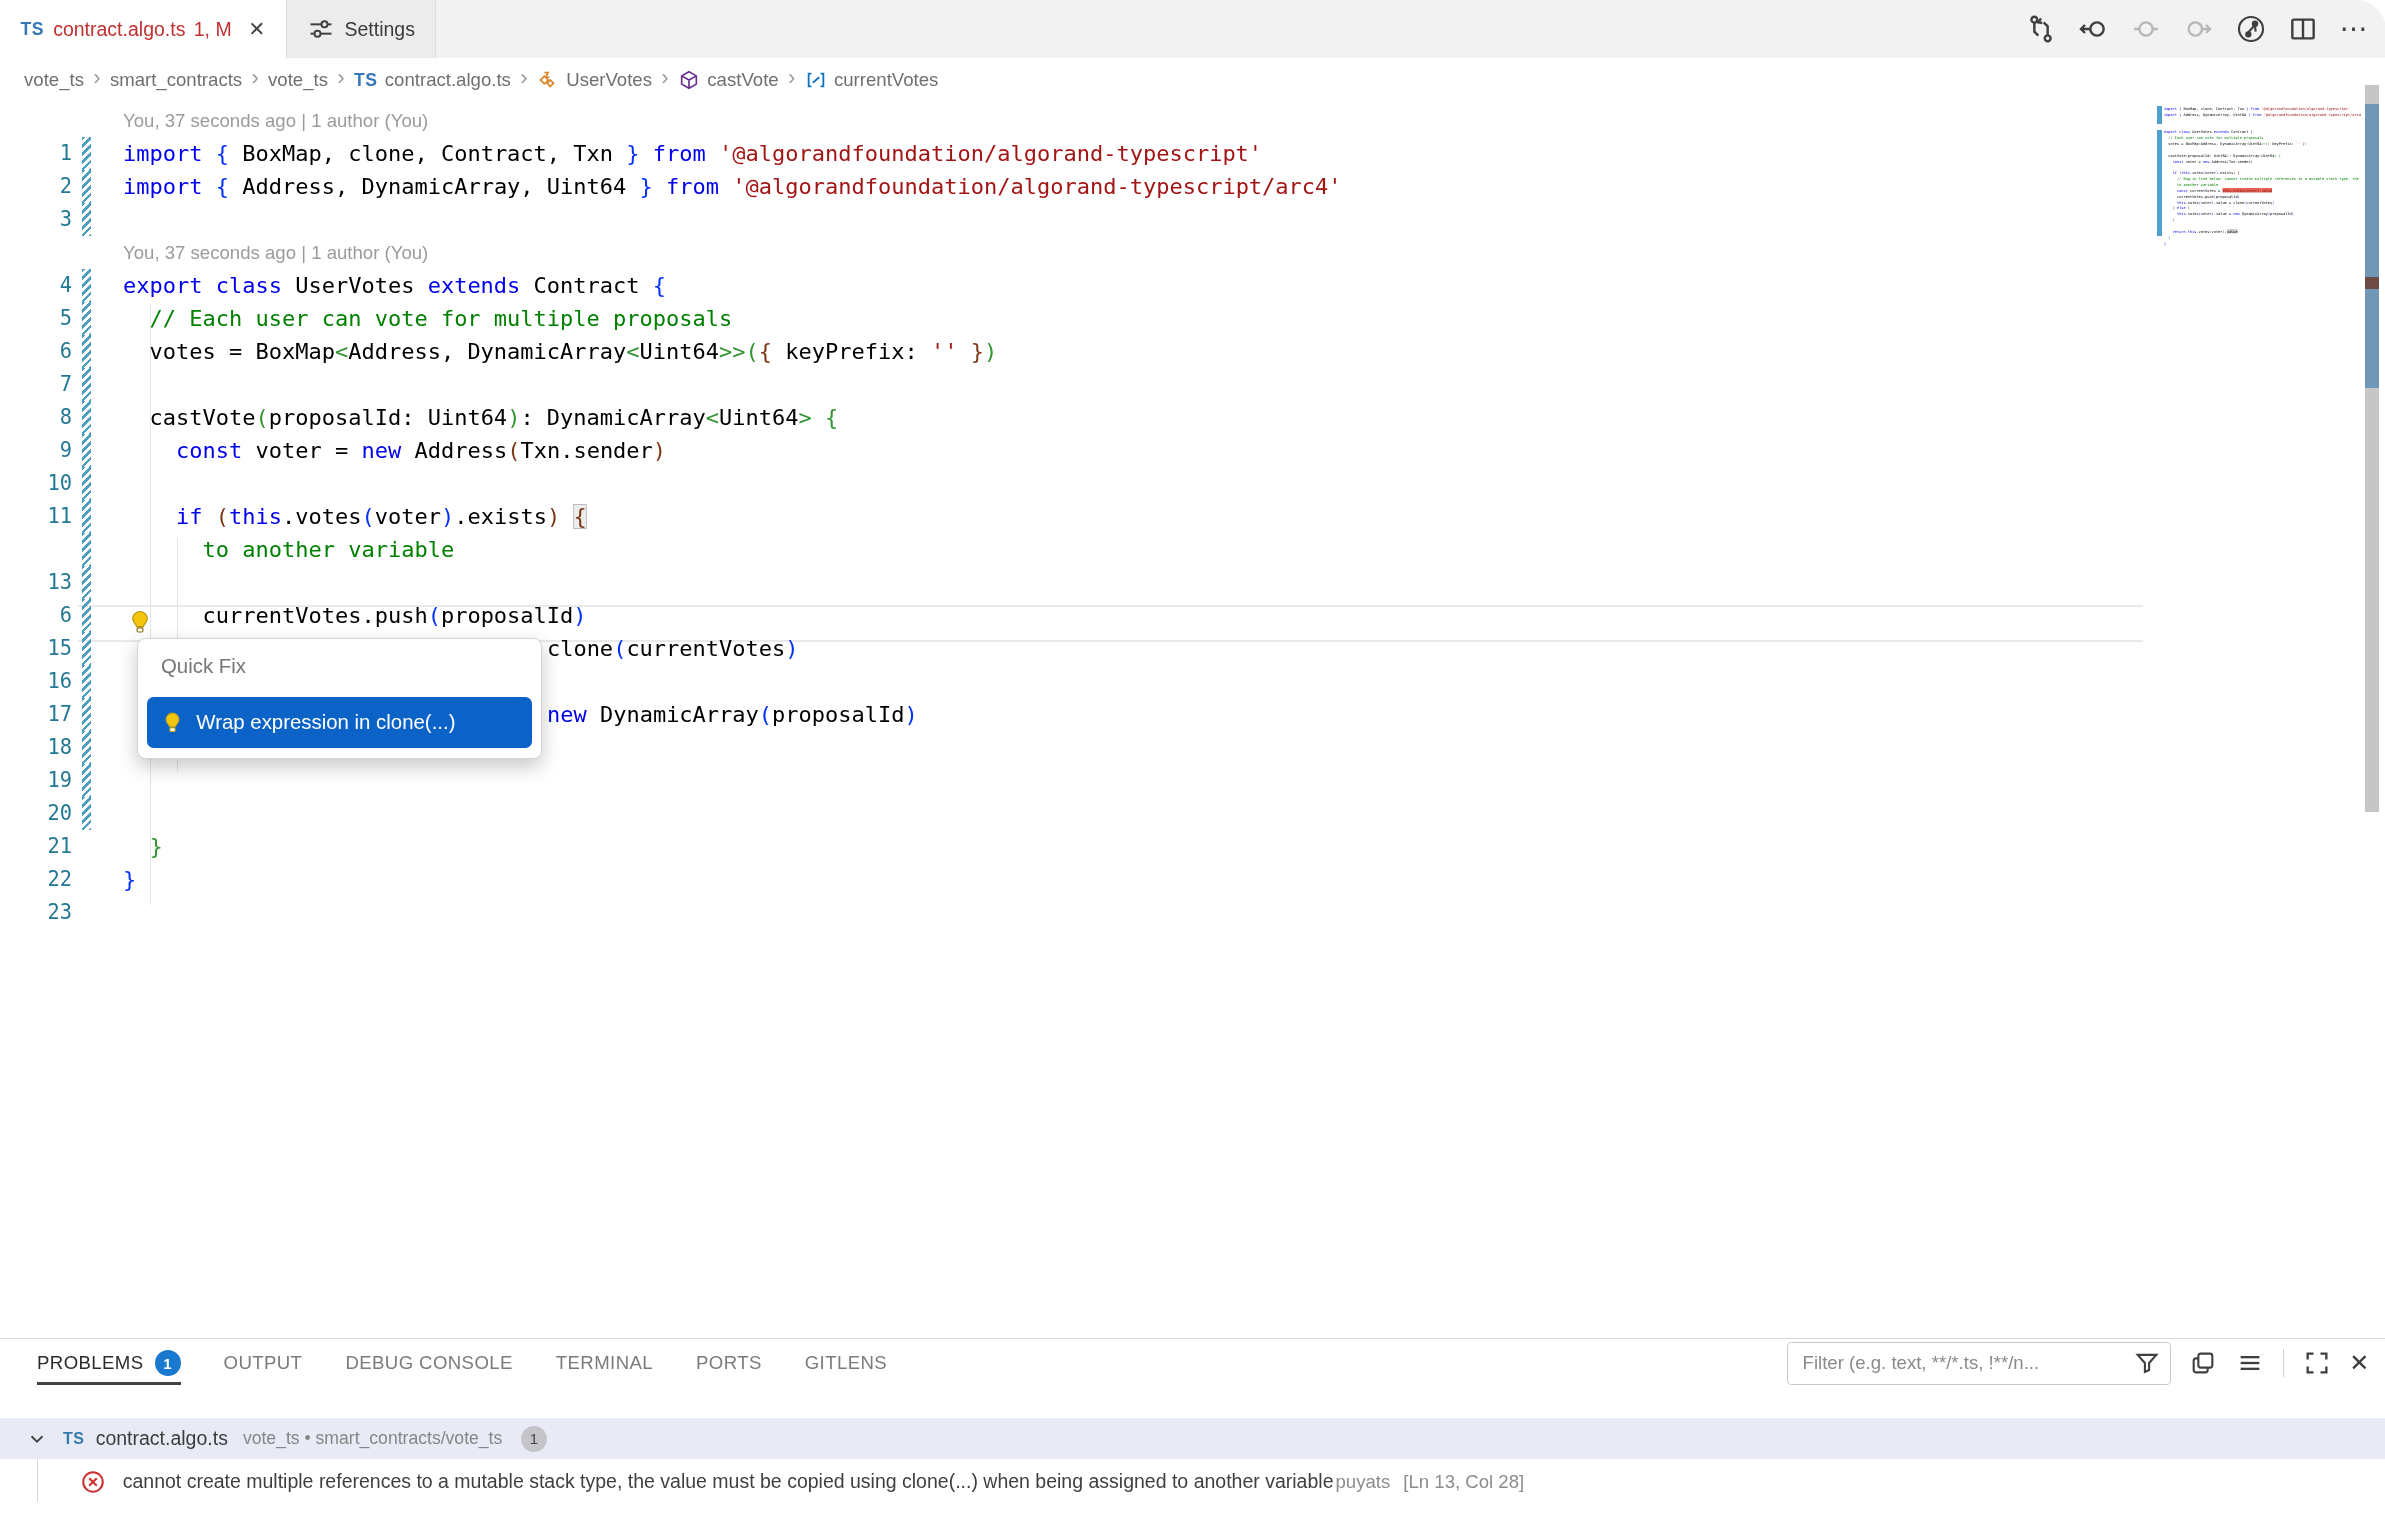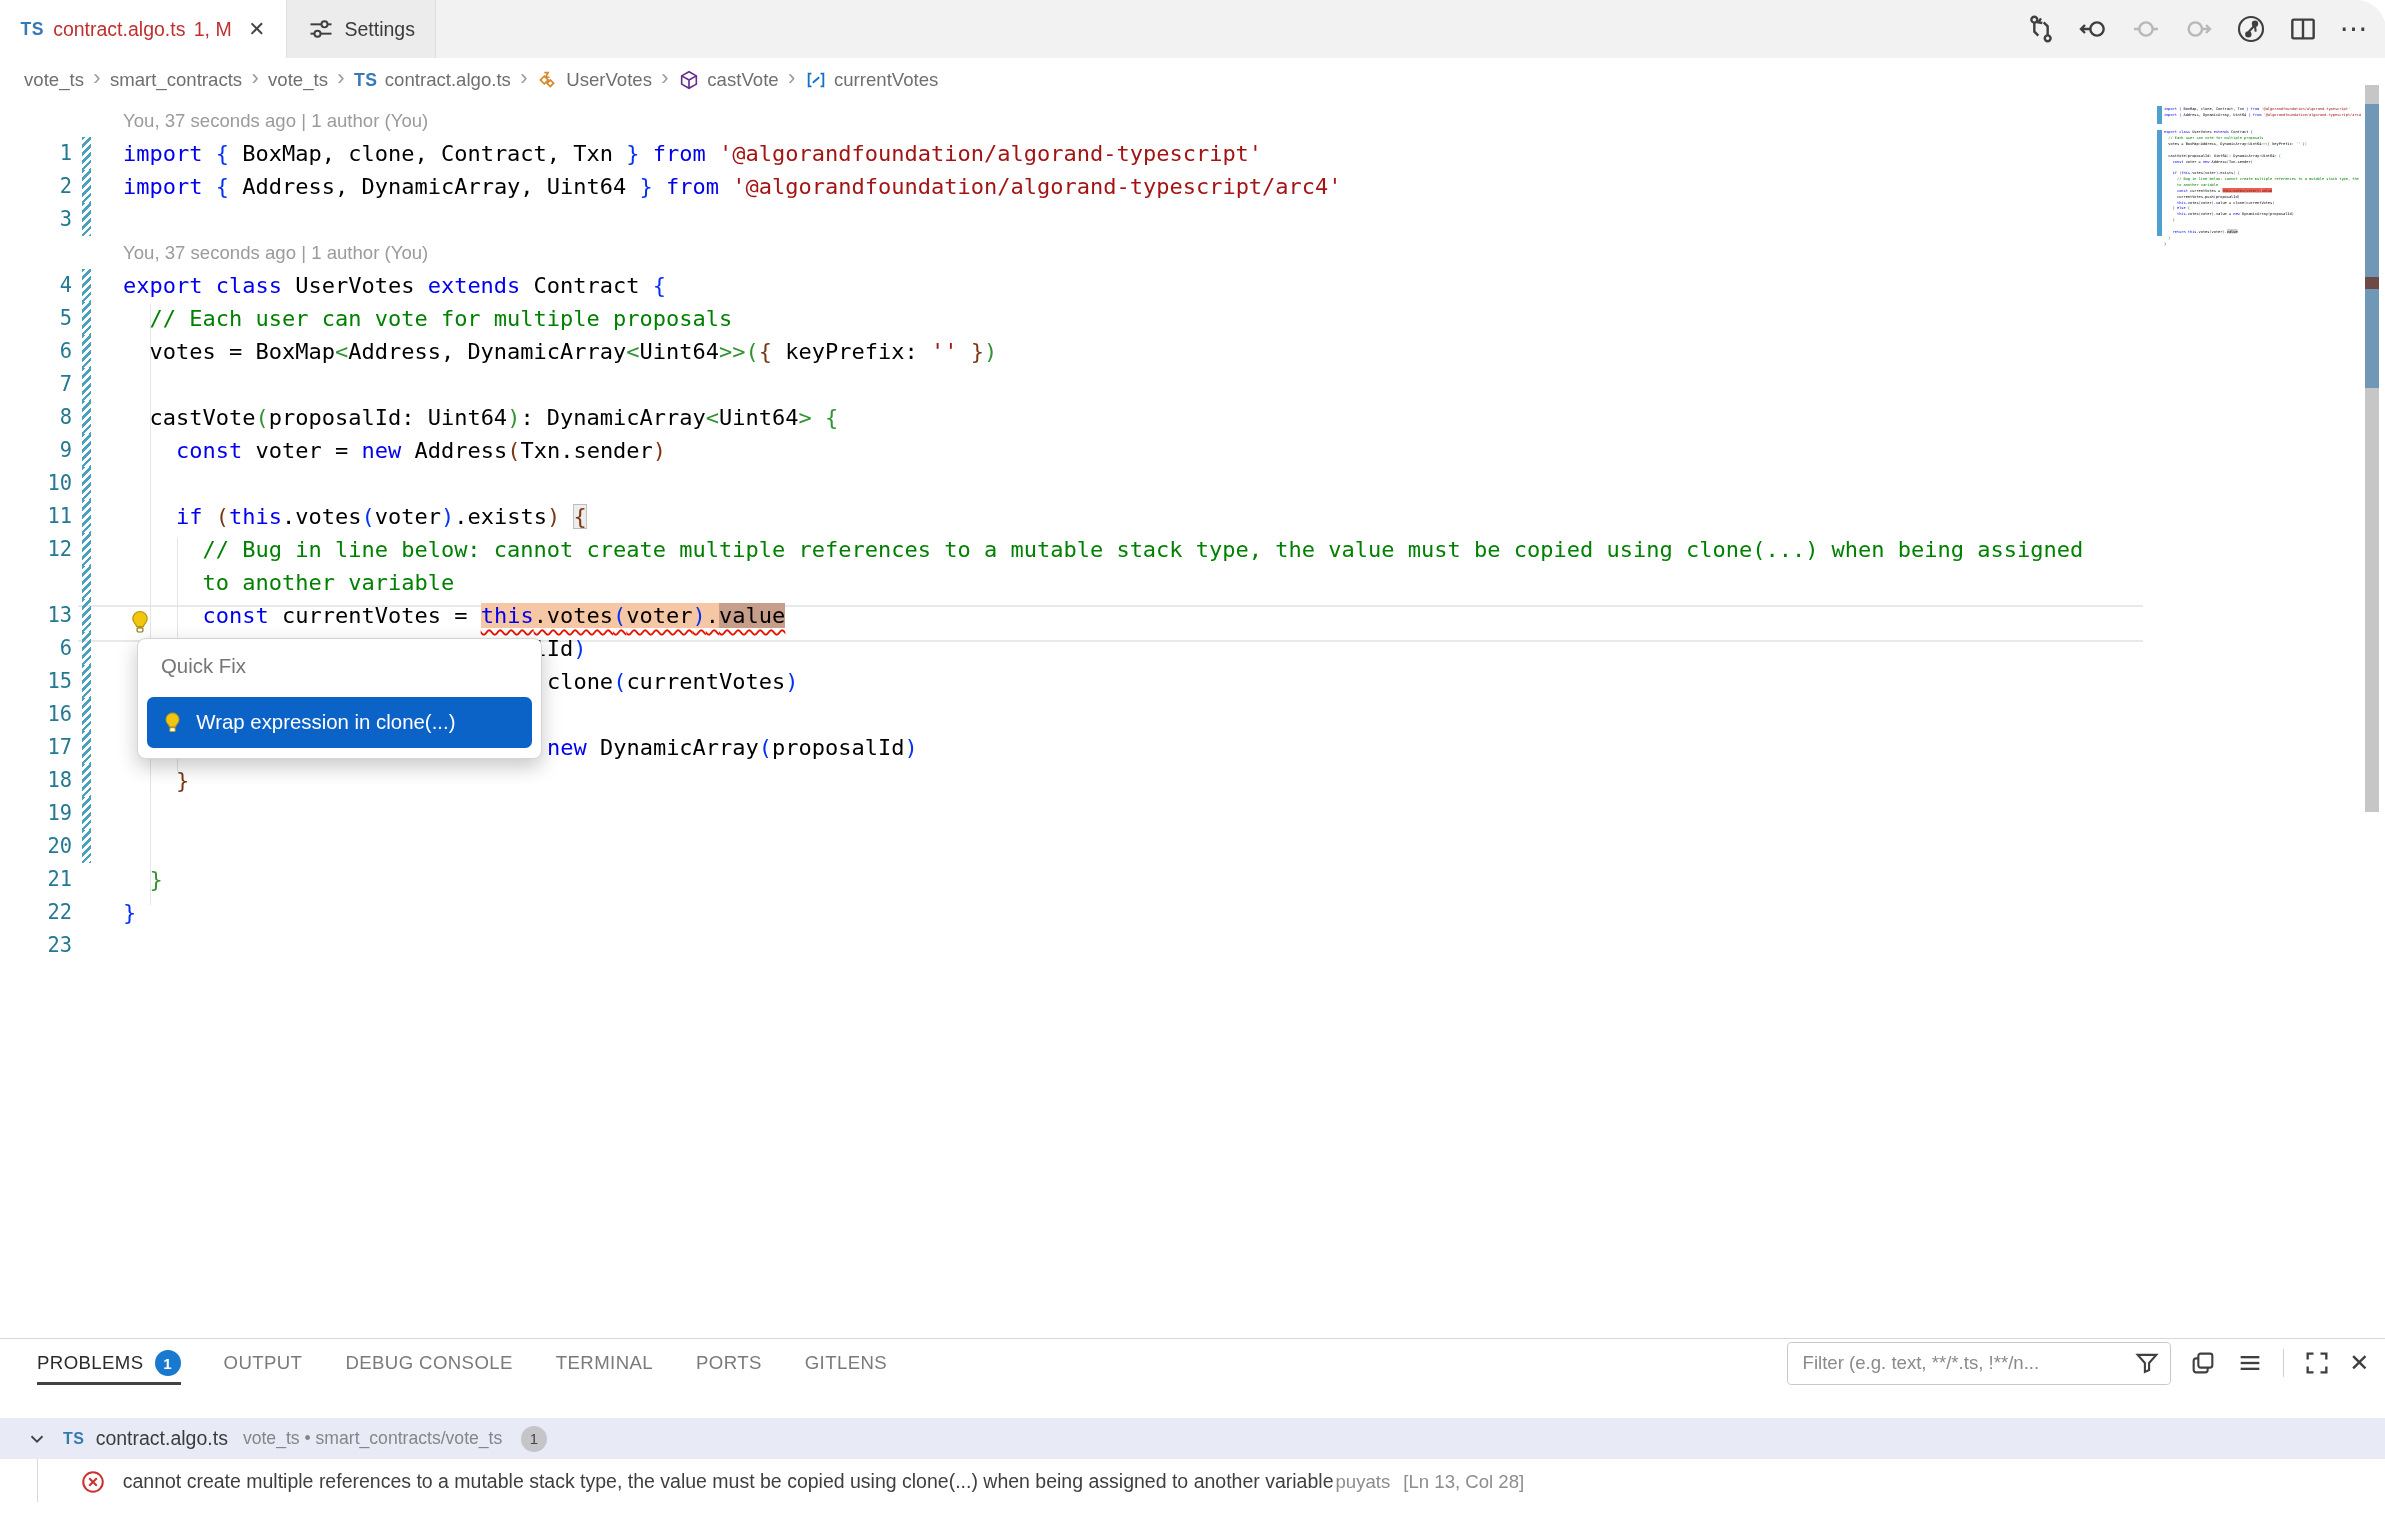--- a/index.html
+++ b/index.html
@@ -276,33 +276,27 @@
           <span class="ln">10</span>
           <span class="modbar"></span>
           <pre class="lc"></pre>
         </div>
         <div class="row">
           <span class="ln">11</span>
           <span class="modbar"></span>
           <pre class="lc"><span class="d">    </span><span class="k">if</span><span class="d"> </span><span class="b3">(</span><span class="k">this</span><span class="d">.votes</span><span class="b1">(</span><span class="d">voter</span><span class="b1">)</span><span class="d">.exists</span><span class="b3">)</span><span class="d"> </span><span class="bm">{</span></pre>
         </div>
         <div class="row">
-          <span class="ln">12</span>
-          <span class="modbar"></span>
-          <pre class="lc"><span class="c">      // Bug in line below: cannot create multiple references to a mutable stack type, the value must be copied using clone(...) when being assigned</span></pre>
-        </div>
-        <div class="row">
           <span class="ln"></span>
           <span class="modbar"></span>
           <pre class="lc"><span class="c">      to another variable</span></pre>
         </div>
         <div class="row">
           <span class="ln">13</span>
           <span class="modbar"></span>
-          <pre class="lc"><span class="d">      </span><span class="k">const</span><span class="d"> currentVotes = </span><span class="k hlA sq">this</span><span class="d hlA sq">.votes</span><span class="b1 hlA sq">(</span><span class="d hlA sq">voter</span><span class="b1 hlA sq">)</span><span class="d hlA sq">.</span><span class="d hlB sq">value</span></pre>
         </div>
         <div class="row">
           <span class="ln">6</span>
           <span class="modbar"></span>
           <pre class="lc"><span class="d">      currentVotes.push</span><span class="b1">(</span><span class="d">proposalId</span><span class="b1">)</span></pre>
         </div>
         <div class="row">
           <span class="ln">15</span>
           <span class="modbar"></span>
           <pre class="lc"><span class="d">      </span><span class="k">this</span><span class="d">.votes</span><span class="b1">(</span><span class="d">voter</span><span class="b1">)</span><span class="d">.value = clone</span><span class="b1">(</span><span class="d">currentVotes</span><span class="b1">)</span></pre>

